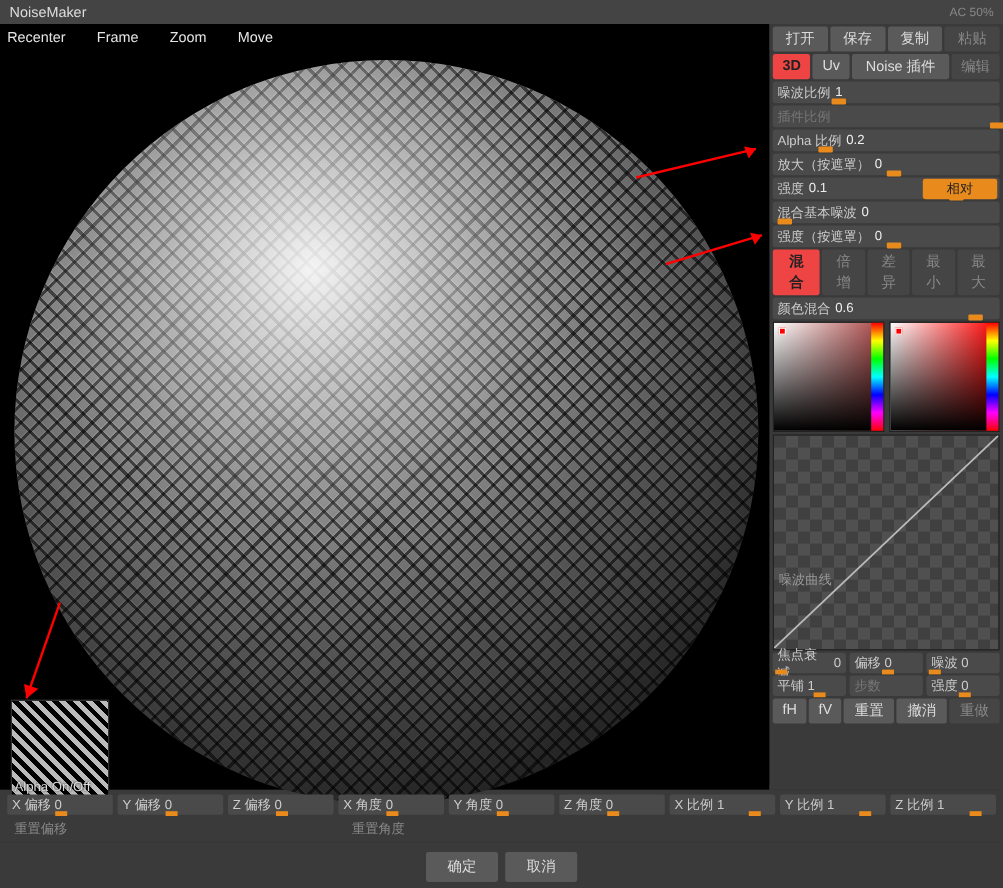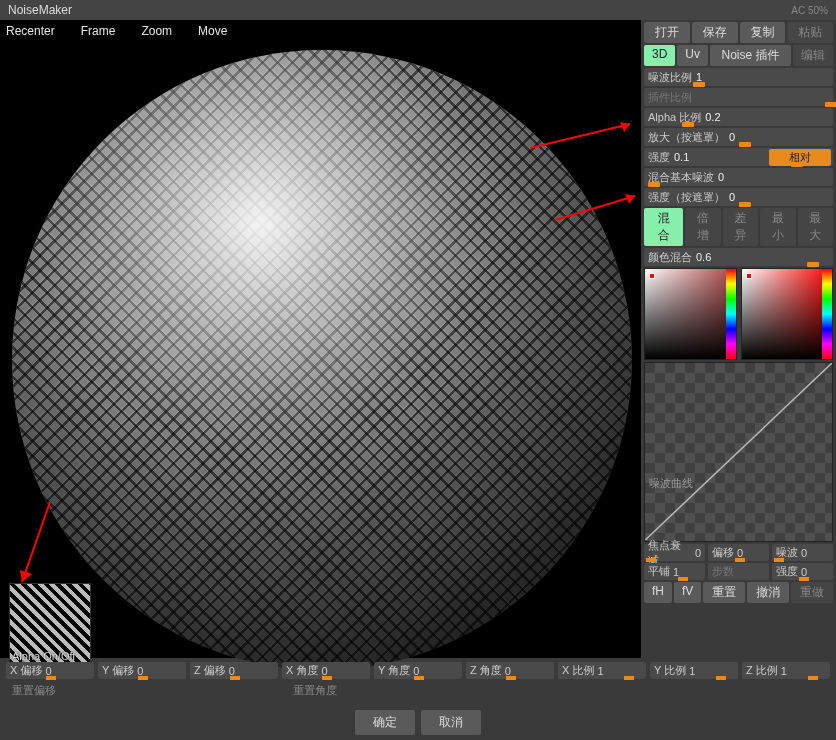--- a/index.html
+++ b/index.html
@@ -54,21 +54,21 @@
   .panel {
     width: 195px; background: #3a3a3a; padding: 2px 3px;
     display: flex; flex-direction: column; gap: 2px;
   }
   .btn-row { display: flex; gap: 2px; }
   .btn {
     background: #5a5a5a; color: #ddd;
     padding: 2px 6px; font-size: 12px; cursor: pointer;
     text-align: center; flex: 1; border-radius: 2px;
   }
-  .btn.active { background: #86efac; color: #222; }
+  .btn.active { background: #ef4444; color: #222; font-weight: bold; }
   .btn.dim { background: #454545; color: #888; }
   .btn.small { flex: none; padding: 2px 8px; }
   .slider-row {
     background: #4a4a4a; height: 18px; position: relative;
     display: flex; align-items: center; padding: 0 4px; gap: 4px;
     border-radius: 2px;
   }
   .slider-row .label { color: #ccc; font-size: 11px; white-space: nowrap; }
   .slider-row .val { color: #eee; font-size: 11px; }
   .slider-row .thumb {

